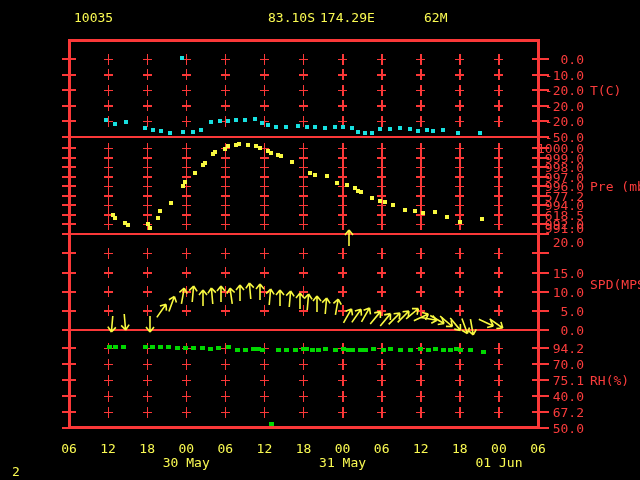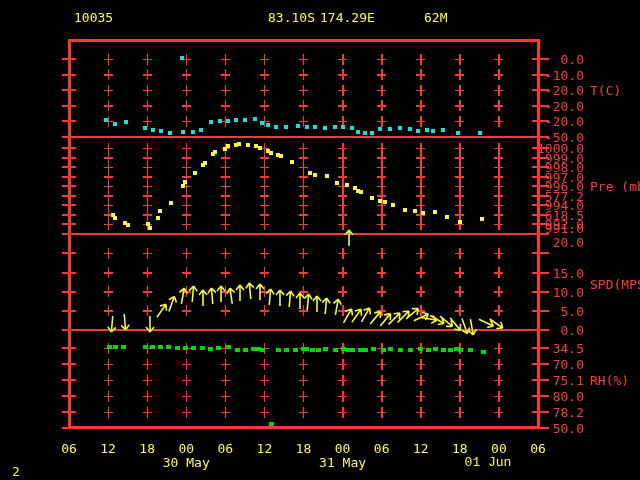--- a/index.html
+++ b/index.html
@@ -444,33 +444,33 @@
     <div class="cross" style="left: 455.33px; top: 374.667px;"></div>
     <div class="cross" style="left: 455.33px; top: 390.75px;"></div>
     <div class="cross" style="left: 455.33px; top: 406.834px;"></div>
     <div class="cross" style="left: 494.413px; top: 342.5px;"></div>
     <div class="cross" style="left: 494.413px; top: 358.584px;"></div>
     <div class="cross" style="left: 494.413px; top: 374.667px;"></div>
     <div class="cross" style="left: 494.413px; top: 390.75px;"></div>
     <div class="cross" style="left: 494.413px; top: 406.834px;"></div>
     <div class="etick" style="left: 62px; width: 14px; top: 347px;"></div>
     <div class="etick" style="left: 532px; width: 17px; top: 347px;"></div>
-    <span class="rlab" style="top: 341px;">34.5</span>
+    <span class="rlab" style="top: 341px;">94.2</span>
     <div class="etick" style="left: 62px; width: 14px; top: 363.084px;"></div>
     <div class="etick" style="left: 532px; width: 17px; top: 363.084px;"></div>
     <span class="rlab" style="top: 357.084px;">70.0</span>
     <div class="etick" style="left: 62px; width: 14px; top: 379.167px;"></div>
     <div class="etick" style="left: 532px; width: 17px; top: 379.167px;"></div>
     <span class="rlab" style="top: 373.167px;">75.1</span>
     <div class="etick" style="left: 62px; width: 14px; top: 395.25px;"></div>
     <div class="etick" style="left: 532px; width: 17px; top: 395.25px;"></div>
-    <span class="rlab" style="top: 389.25px;">80.0</span>
+    <span class="rlab" style="top: 389.25px;">40.0</span>
     <div class="etick" style="left: 62px; width: 14px; top: 411.334px;"></div>
     <div class="etick" style="left: 532px; width: 17px; top: 411.334px;"></div>
-    <span class="rlab" style="top: 405.334px;">78.2</span>
+    <span class="rlab" style="top: 405.334px;">67.2</span>
     <div class="etick" style="left: 62px; width: 14px; top: 427.418px;"></div>
     <div class="etick" style="left: 532px; width: 17px; top: 427.418px;"></div>
     <span class="rlab" style="top: 421.418px;">50.0</span>
     <div class="dot dot-rh" style="left: 106.734px; top: 345.357px;"></div>
     <div class="dot dot-rh" style="left: 113.248px; top: 345.357px;"></div>
     <div class="dot dot-rh" style="left: 121.065px; top: 345.357px;"></div>
     <div class="dot dot-rh" style="left: 143.212px; top: 345.357px;"></div>
     <div class="dot dot-rh" style="left: 149.726px; top: 345.357px;"></div>
     <div class="dot dot-rh" style="left: 158.194px; top: 345.357px;"></div>
     <div class="dot dot-rh" style="left: 166.01px; top: 345.357px;"></div>
@@ -643,14 +643,14 @@
     <span class="hourlab" style="left: 250.415px;">12</span>
     <span class="hourlab" style="left: 289.498px;">18</span>
     <span class="hourlab" style="left: 328.581px;">00</span>
     <span class="hourlab" style="left: 367.664px;">06</span>
     <span class="hourlab" style="left: 406.747px;">12</span>
     <span class="hourlab" style="left: 445.83px;">18</span>
     <span class="hourlab" style="left: 484.913px;">00</span>
     <span class="hourlab" style="left: 523.996px;">06</span>
     <span class="daylab" style="left: 151.249px;">30 May</span>
     <span class="daylab" style="left: 307.581px;">31 May</span>
-    <span class="daylab" style="left: 453px; font-family: Liberation Mono, monospace;">01 Jun</span>
+    <span class="daylab" style="left: 464px;">01 Jun</span>
   </div>
 
 </body></html>

